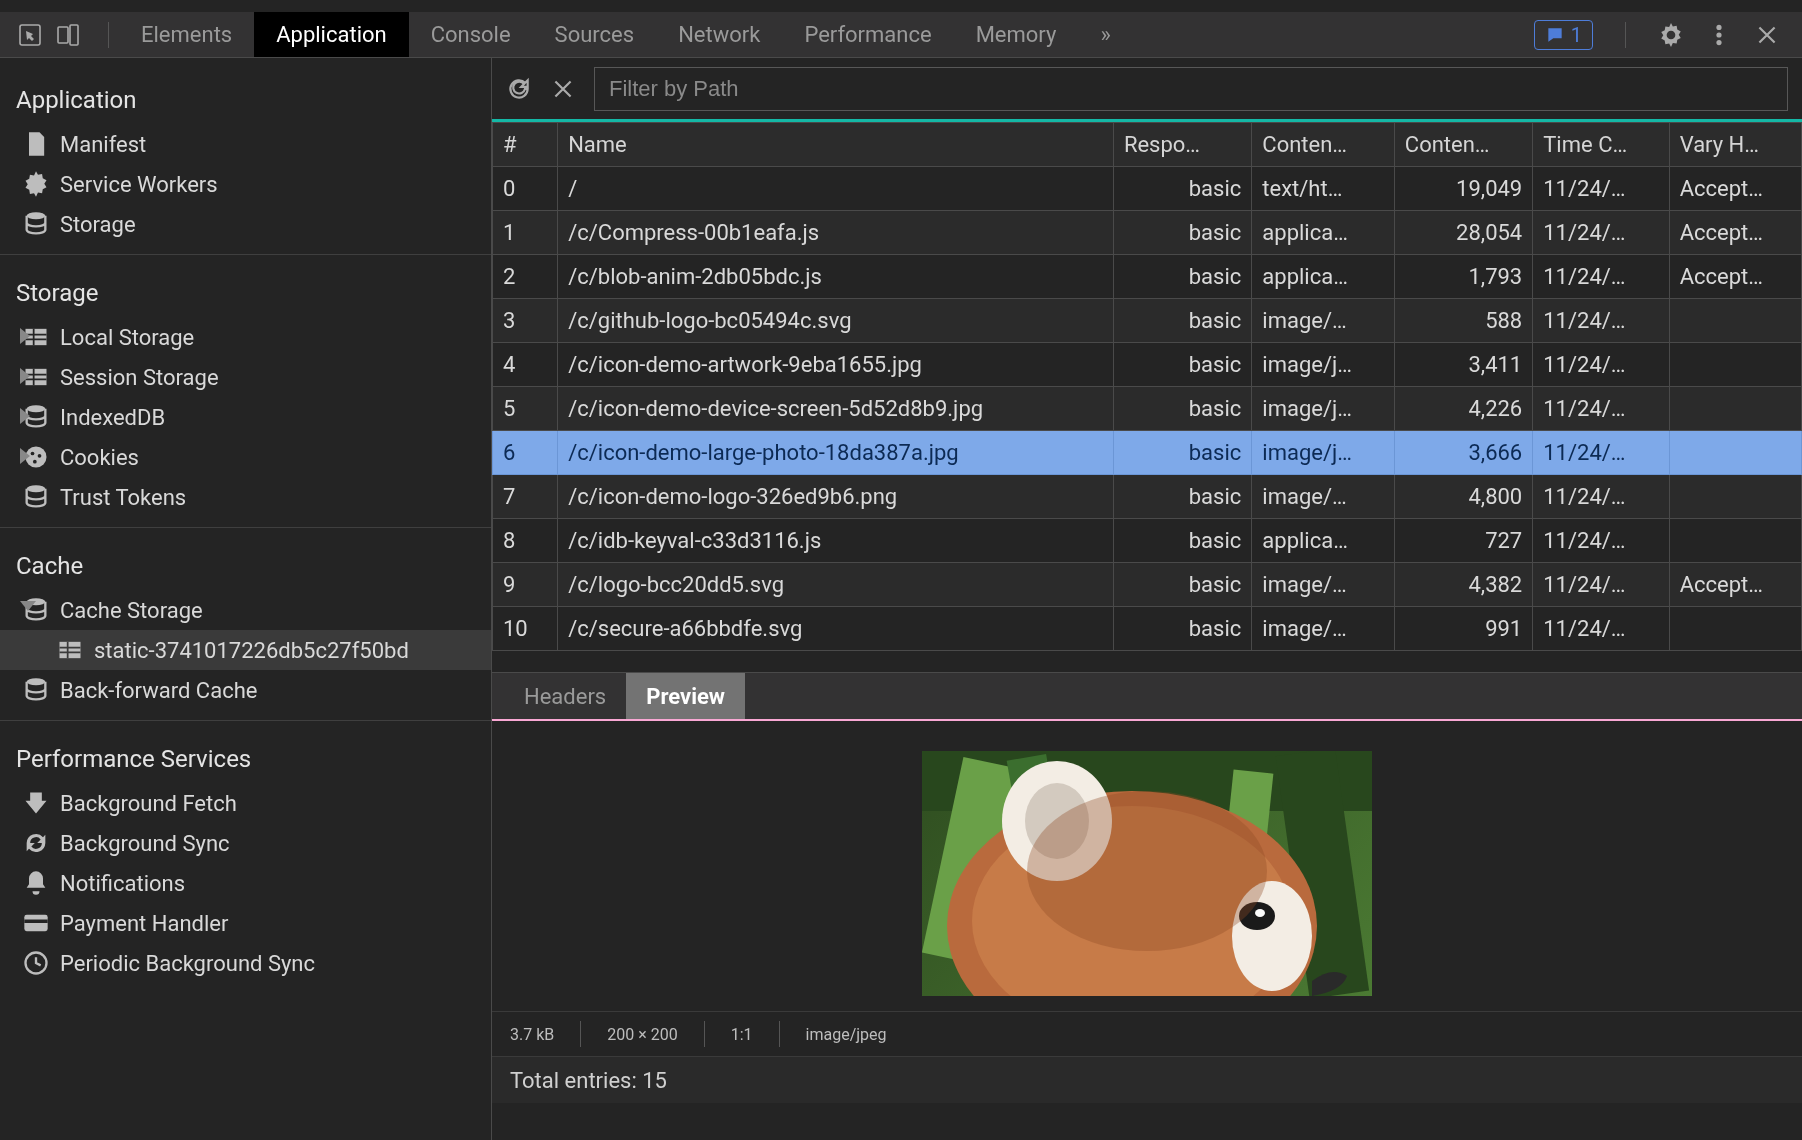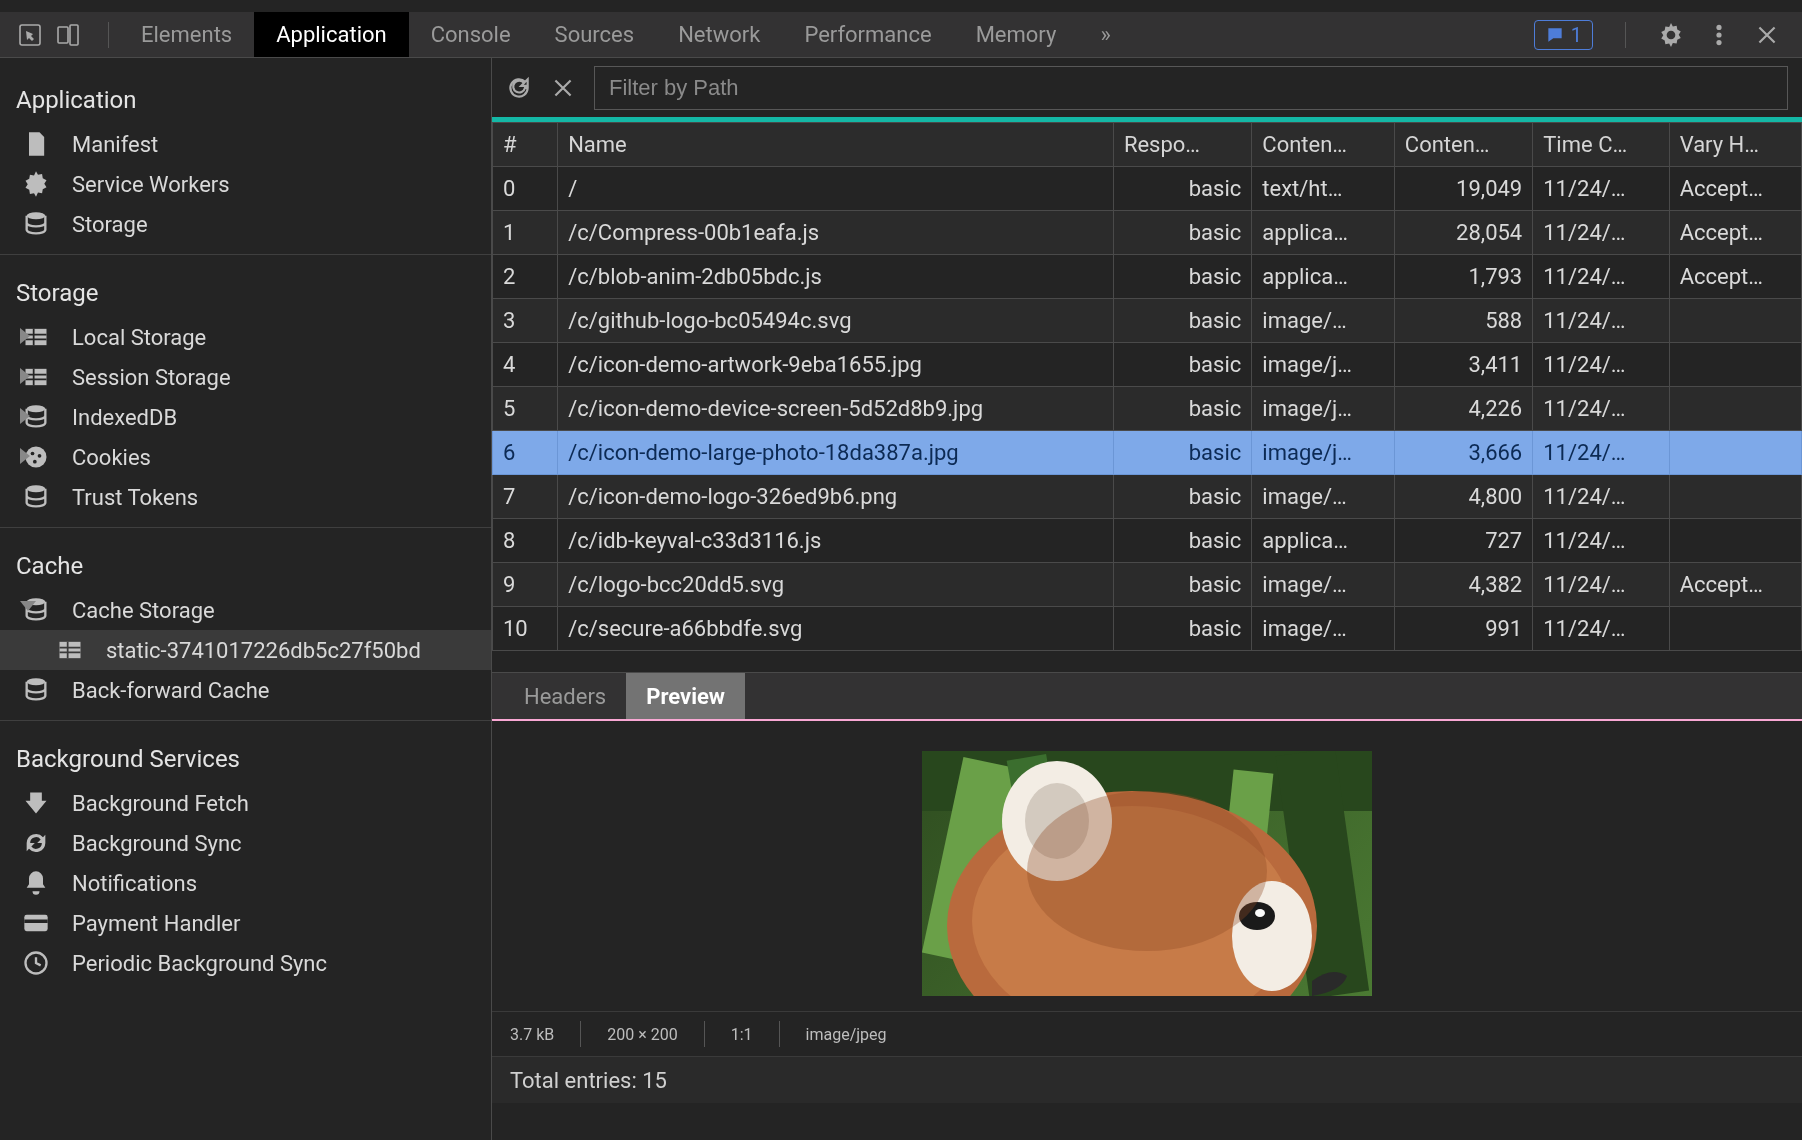--- a/index.html
+++ b/index.html
@@ -52,21 +52,21 @@
     overflow:hidden;
     padding-top:10px;
   }
   .section-title {
     padding:14px 16px 10px 16px;
     font-size:24px;
     color:#e4e4e4;
   }
   .section-title.first { padding-top:18px; }
   .sb-item {
-    display:flex; align-items:center; gap:22px;
+    display:flex; align-items:center; gap:10px;
     padding:6px 0;
     color:#d9d9d9;
     cursor:pointer;
     position:relative;
   }
   .sb-item .indent1 { width:50px; display:flex; justify-content:flex-end; }
   .sb-item .indent2 { width:84px; display:flex; justify-content:flex-end; }
   .sb-item .expander {
     position:absolute; left:20px; top:11px;
     width:0; height:0;
@@ -84,21 +84,21 @@
   .sb-item.active { background:#3a3a3a; }
   .sb-item.truncated { white-space:nowrap; overflow:hidden; text-overflow:clip; }
   .sb-divider { height:1px; background:#3f3f3f; margin:10px 0; }
   
   .right-pane { flex:1; display:flex; flex-direction:column; min-width:0;}
   
   .toolbar {
     display:flex; align-items:center; gap:18px;
     height:64px;
     padding:16px 14px;
-    border-bottom:5px solid #14b8a6;
+    border-bottom:3px solid #14b8a6;
   }
   .toolbar svg { width:26px; height:26px; stroke:#aaa; fill:none; stroke-width:2; cursor:pointer;}
   .filter-input {
     flex:1; height:44px;
     background:transparent;
     border:1px solid #575757;
     color:#d9d9d9;
     padding:0 14px;
     font-size:22px;
   }
@@ -344,21 +344,21 @@
       <span class="indent1">
           <svg class="tree-icon" viewBox="0 0 24 24">
             <ellipse cx="12" cy="5" rx="8" ry="3"></ellipse>
             <path d="M4 5v6c0 1.7 3.6 3 8 3s8-1.3 8-3V5M4 11v6c0 1.7 3.6 3 8 3s8-1.3 8-3v-6" fill="none" stroke="#bdbdbd" stroke-width="2"></path>
           </svg>
         </span>
       <span>Back-forward Cache</span>
     </div>
     <div class="sb-divider"></div>
 
-    <div class="section-title">Background Services</div>
+    <div class="section-title">Performance Services</div>
     <div class="sb-item">
       <span class="indent1">
           <svg class="tree-icon" viewBox="0 0 24 24">
             <path d="M7 3v7H3l9 11 9-11h-4V3z"></path>
           </svg>
         </span>
       <span>Background Fetch</span>
     </div>
     <div class="sb-item">
       <span class="indent1">

